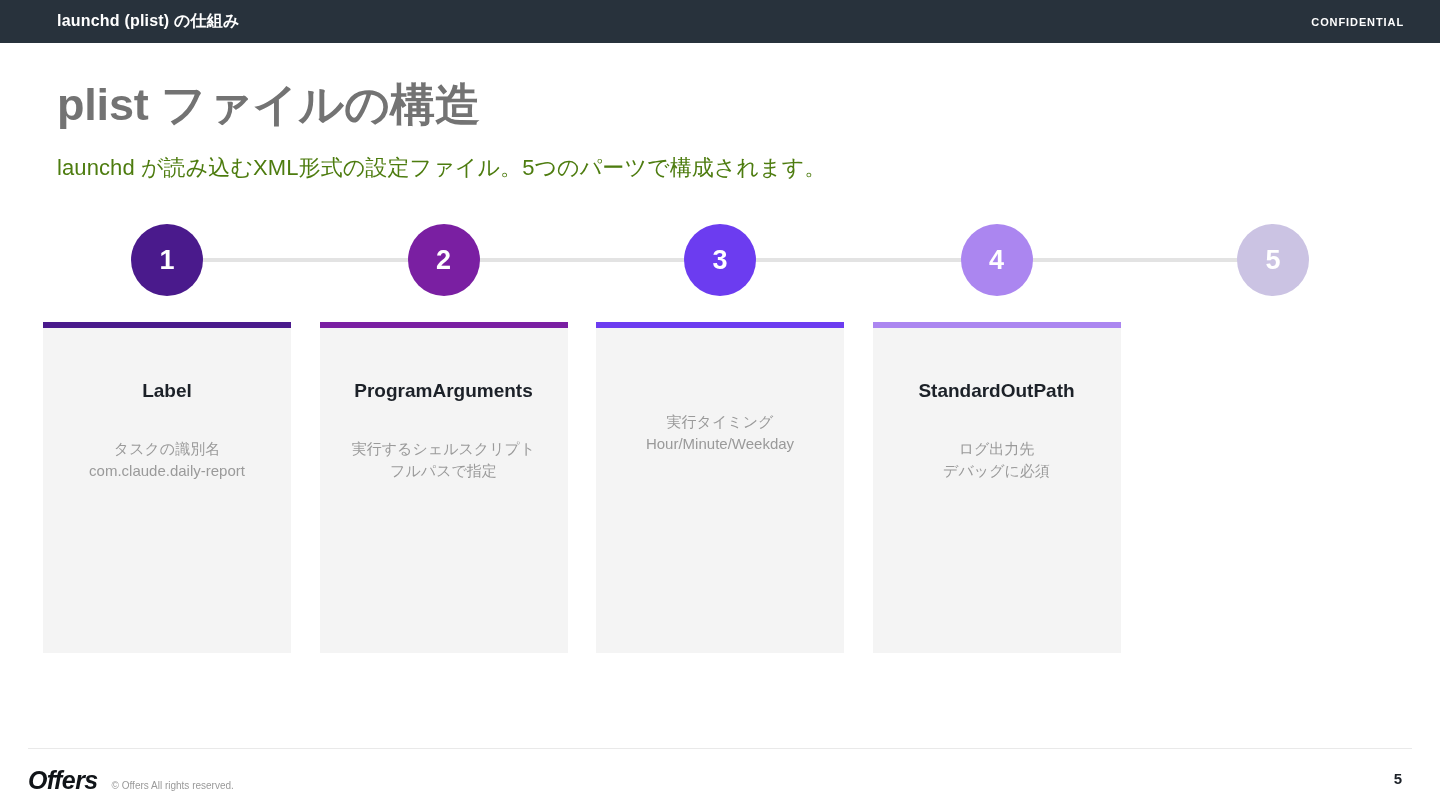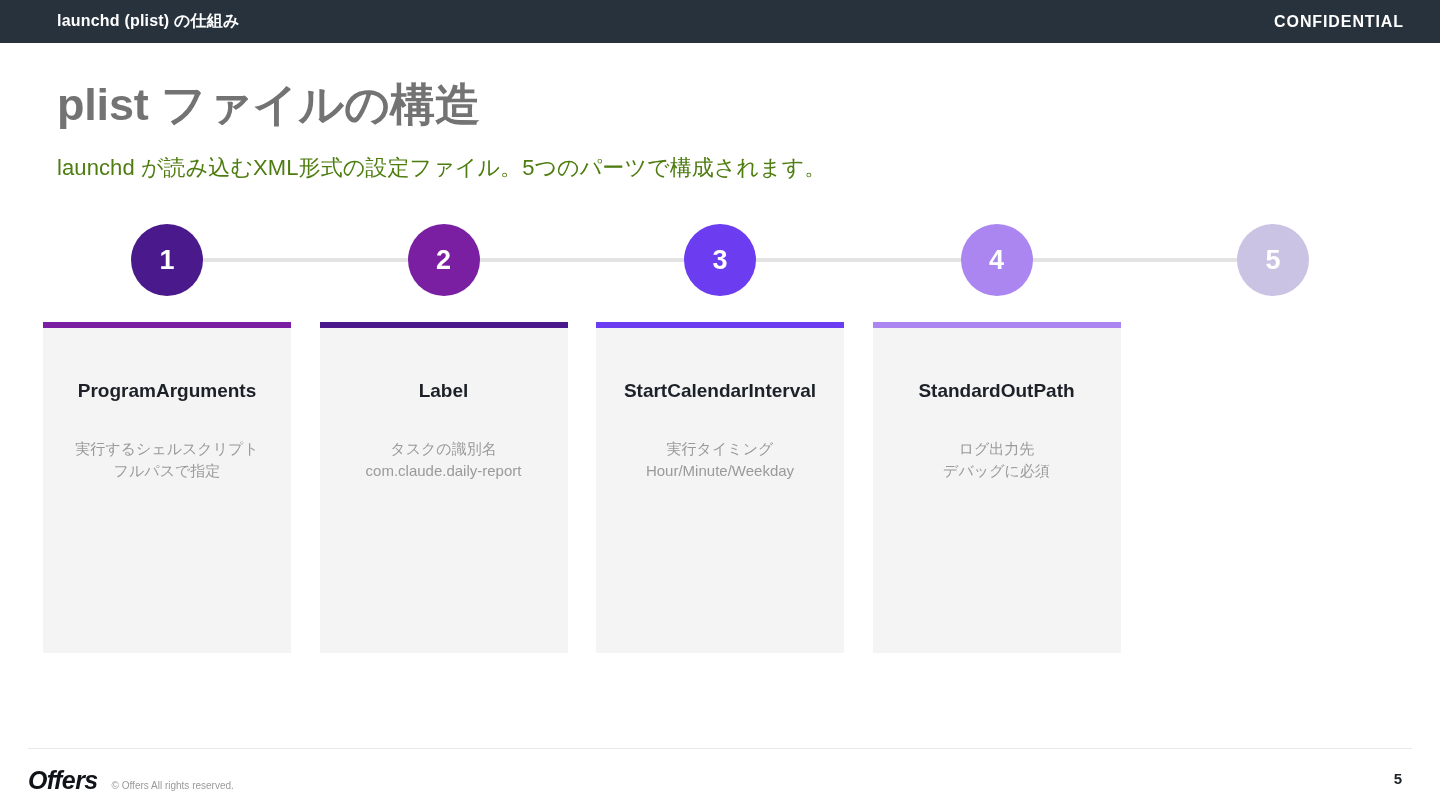--- a/index.html
+++ b/index.html
@@ -33,21 +33,21 @@
   }
   .topbar-title {
     color: #ffffff;
     font-size: 16px;
     font-weight: bold;
     letter-spacing: 0.2px;
     white-space: nowrap;
   }
   .topbar-badge {
     color: #ffffff;
-    font-size: 16px;
+    font-size: 11px;
     font-weight: bold;
     letter-spacing: 0.9px;
     white-space: nowrap;
   }
 
   
   .heading {
     position: absolute;
     top: 79px;
     left: 57px;
@@ -232,34 +232,33 @@
           <div class="step-circle" style="background: rgb(171, 134, 240);">4</div>
         </div>
         <div class="step-cell">
           <div class="step-circle" style="background: rgb(203, 195, 227);">5</div>
         </div>
       </div>
   </div>
 
   <div class="cards" id="cards">
       <div class="card">
+        <div class="card-accent" style="background: rgb(74, 26, 140);"></div>
+        <div class="card-title">Label</div>
+        <div class="card-desc">タスクの識別名
+com.claude.daily-report</div>
+      </div>
+      <div class="card">
         <div class="card-accent" style="background: rgb(122, 31, 162);"></div>
         <div class="card-title">ProgramArguments</div>
         <div class="card-desc">実行するシェルスクリプト
 フルパスで指定</div>
       </div>
       <div class="card">
-        <div class="card-accent" style="background: rgb(74, 26, 140);"></div>
-        <div class="card-title">Label</div>
-        <div class="card-desc">タスクの識別名
-com.claude.daily-report</div>
-      </div>
-      <div class="card">
         <div class="card-accent" style="background: rgb(108, 60, 240);"></div>
-        <div class="card-title">StartCalendarInterval</div>
         <div class="card-desc">実行タイミング
 Hour/Minute/Weekday</div>
       </div>
       <div class="card">
         <div class="card-accent" style="background: rgb(171, 134, 240);"></div>
         <div class="card-title">StandardOutPath</div>
         <div class="card-desc">ログ出力先
 デバッグに必須</div>
       </div>
     </div>

